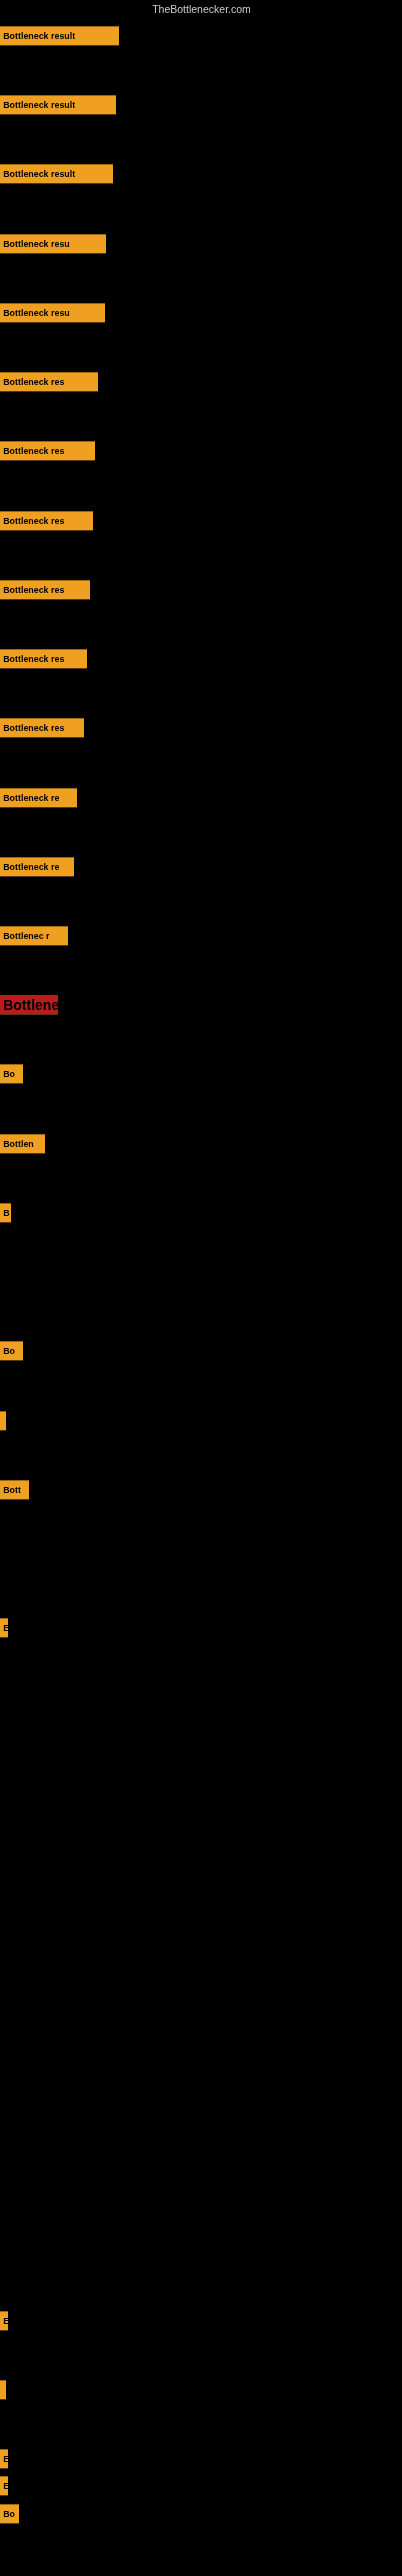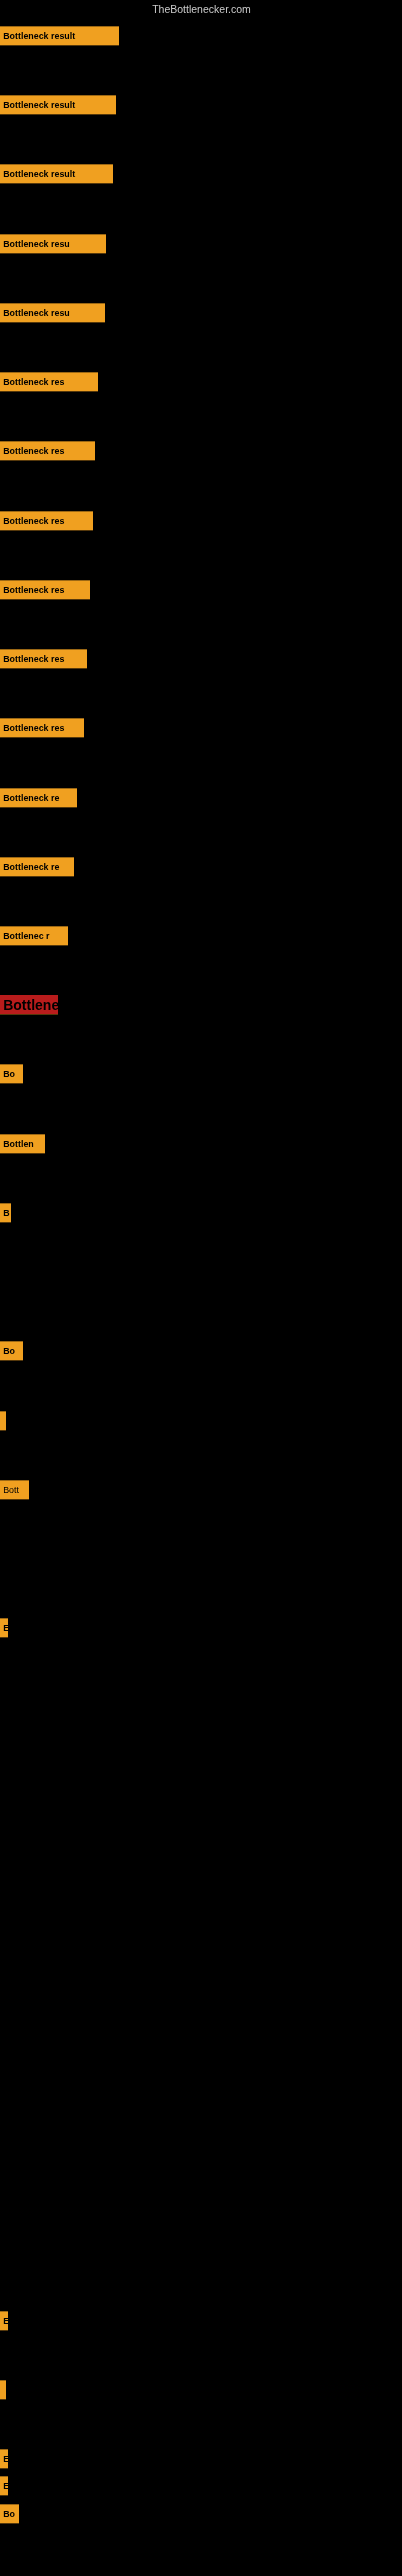--- a/index.html
+++ b/index.html
@@ -104,21 +104,21 @@
     </div>
     <div style="position: absolute; top: 1315px; left: 0px; width: 100%; height: 35px; display: flex; align-items: center;">
       <div style="position: absolute; left: 0px; top: 50%; transform: translateY(-50%); height: 19.3px; width: 22.5px; background-color: rgb(240, 160, 32); z-index: 1;"></div>
       <span style="display: inline-block; background-color: rgb(240, 160, 32); color: rgb(0, 0, 0); font-size: 8.9px; font-weight: bold; padding: 1.6px 3.2px; white-space: nowrap; overflow: hidden; z-index: 2; position: relative; max-width: 22.5px;">Bo</span>
     </div>
     <div style="position: absolute; top: 1385px; left: 0px; width: 100%; height: 35px; display: flex; align-items: center;">
       <div style="position: absolute; left: 0px; top: 50%; transform: translateY(-50%); height: 19.3px; width: 6.4px; background-color: rgb(240, 160, 32); z-index: 1;"></div>
     </div>
     <div style="position: absolute; top: 1454px; left: 0px; width: 100%; height: 35px; display: flex; align-items: center;">
       <div style="position: absolute; left: 0px; top: 50%; transform: translateY(-50%); height: 19.3px; width: 29px; background-color: rgb(240, 160, 32); z-index: 1;"></div>
-      <span style="display: inline-block; background-color: rgb(240, 160, 32); color: rgb(0, 0, 0); font-size: 8.9px; font-weight: normal; padding: 1.6px 3.2px; white-space: nowrap; overflow: hidden; z-index: 2; position: relative; max-width: 29px;">Bott</span>
+      <span style="display: inline-block; background-color: rgb(240, 160, 32); color: rgb(0, 0, 0); font-size: 8.9px; font-weight: bold; padding: 1.6px 3.2px; white-space: nowrap; overflow: hidden; z-index: 2; position: relative; max-width: 29px;">Bott</span>
     </div>
     <div style="position: absolute; top: 1592px; left: 0px; width: 100%; height: 35px; display: flex; align-items: center;">
       <div style="position: absolute; left: 0px; top: 50%; transform: translateY(-50%); height: 19.3px; width: 8px; background-color: rgb(240, 160, 32); z-index: 1;"></div>
       <span style="display: inline-block; background-color: rgb(240, 160, 32); color: rgb(0, 0, 0); font-size: 8.9px; font-weight: bold; padding: 1.6px 3.2px; white-space: nowrap; overflow: hidden; z-index: 2; position: relative; max-width: 8px;">E</span>
     </div>
     <div style="position: absolute; top: 2285px; left: 0px; width: 100%; height: 35px; display: flex; align-items: center;">
       <div style="position: absolute; left: 0px; top: 50%; transform: translateY(-50%); height: 19.3px; width: 8px; background-color: rgb(240, 160, 32); z-index: 1;"></div>
       <span style="display: inline-block; background-color: rgb(240, 160, 32); color: rgb(0, 0, 0); font-size: 8.9px; font-weight: bold; padding: 1.6px 3.2px; white-space: nowrap; overflow: hidden; z-index: 2; position: relative; max-width: 8px;">E</span>
     </div>
     <div style="position: absolute; top: 2354px; left: 0px; width: 100%; height: 35px; display: flex; align-items: center;">

